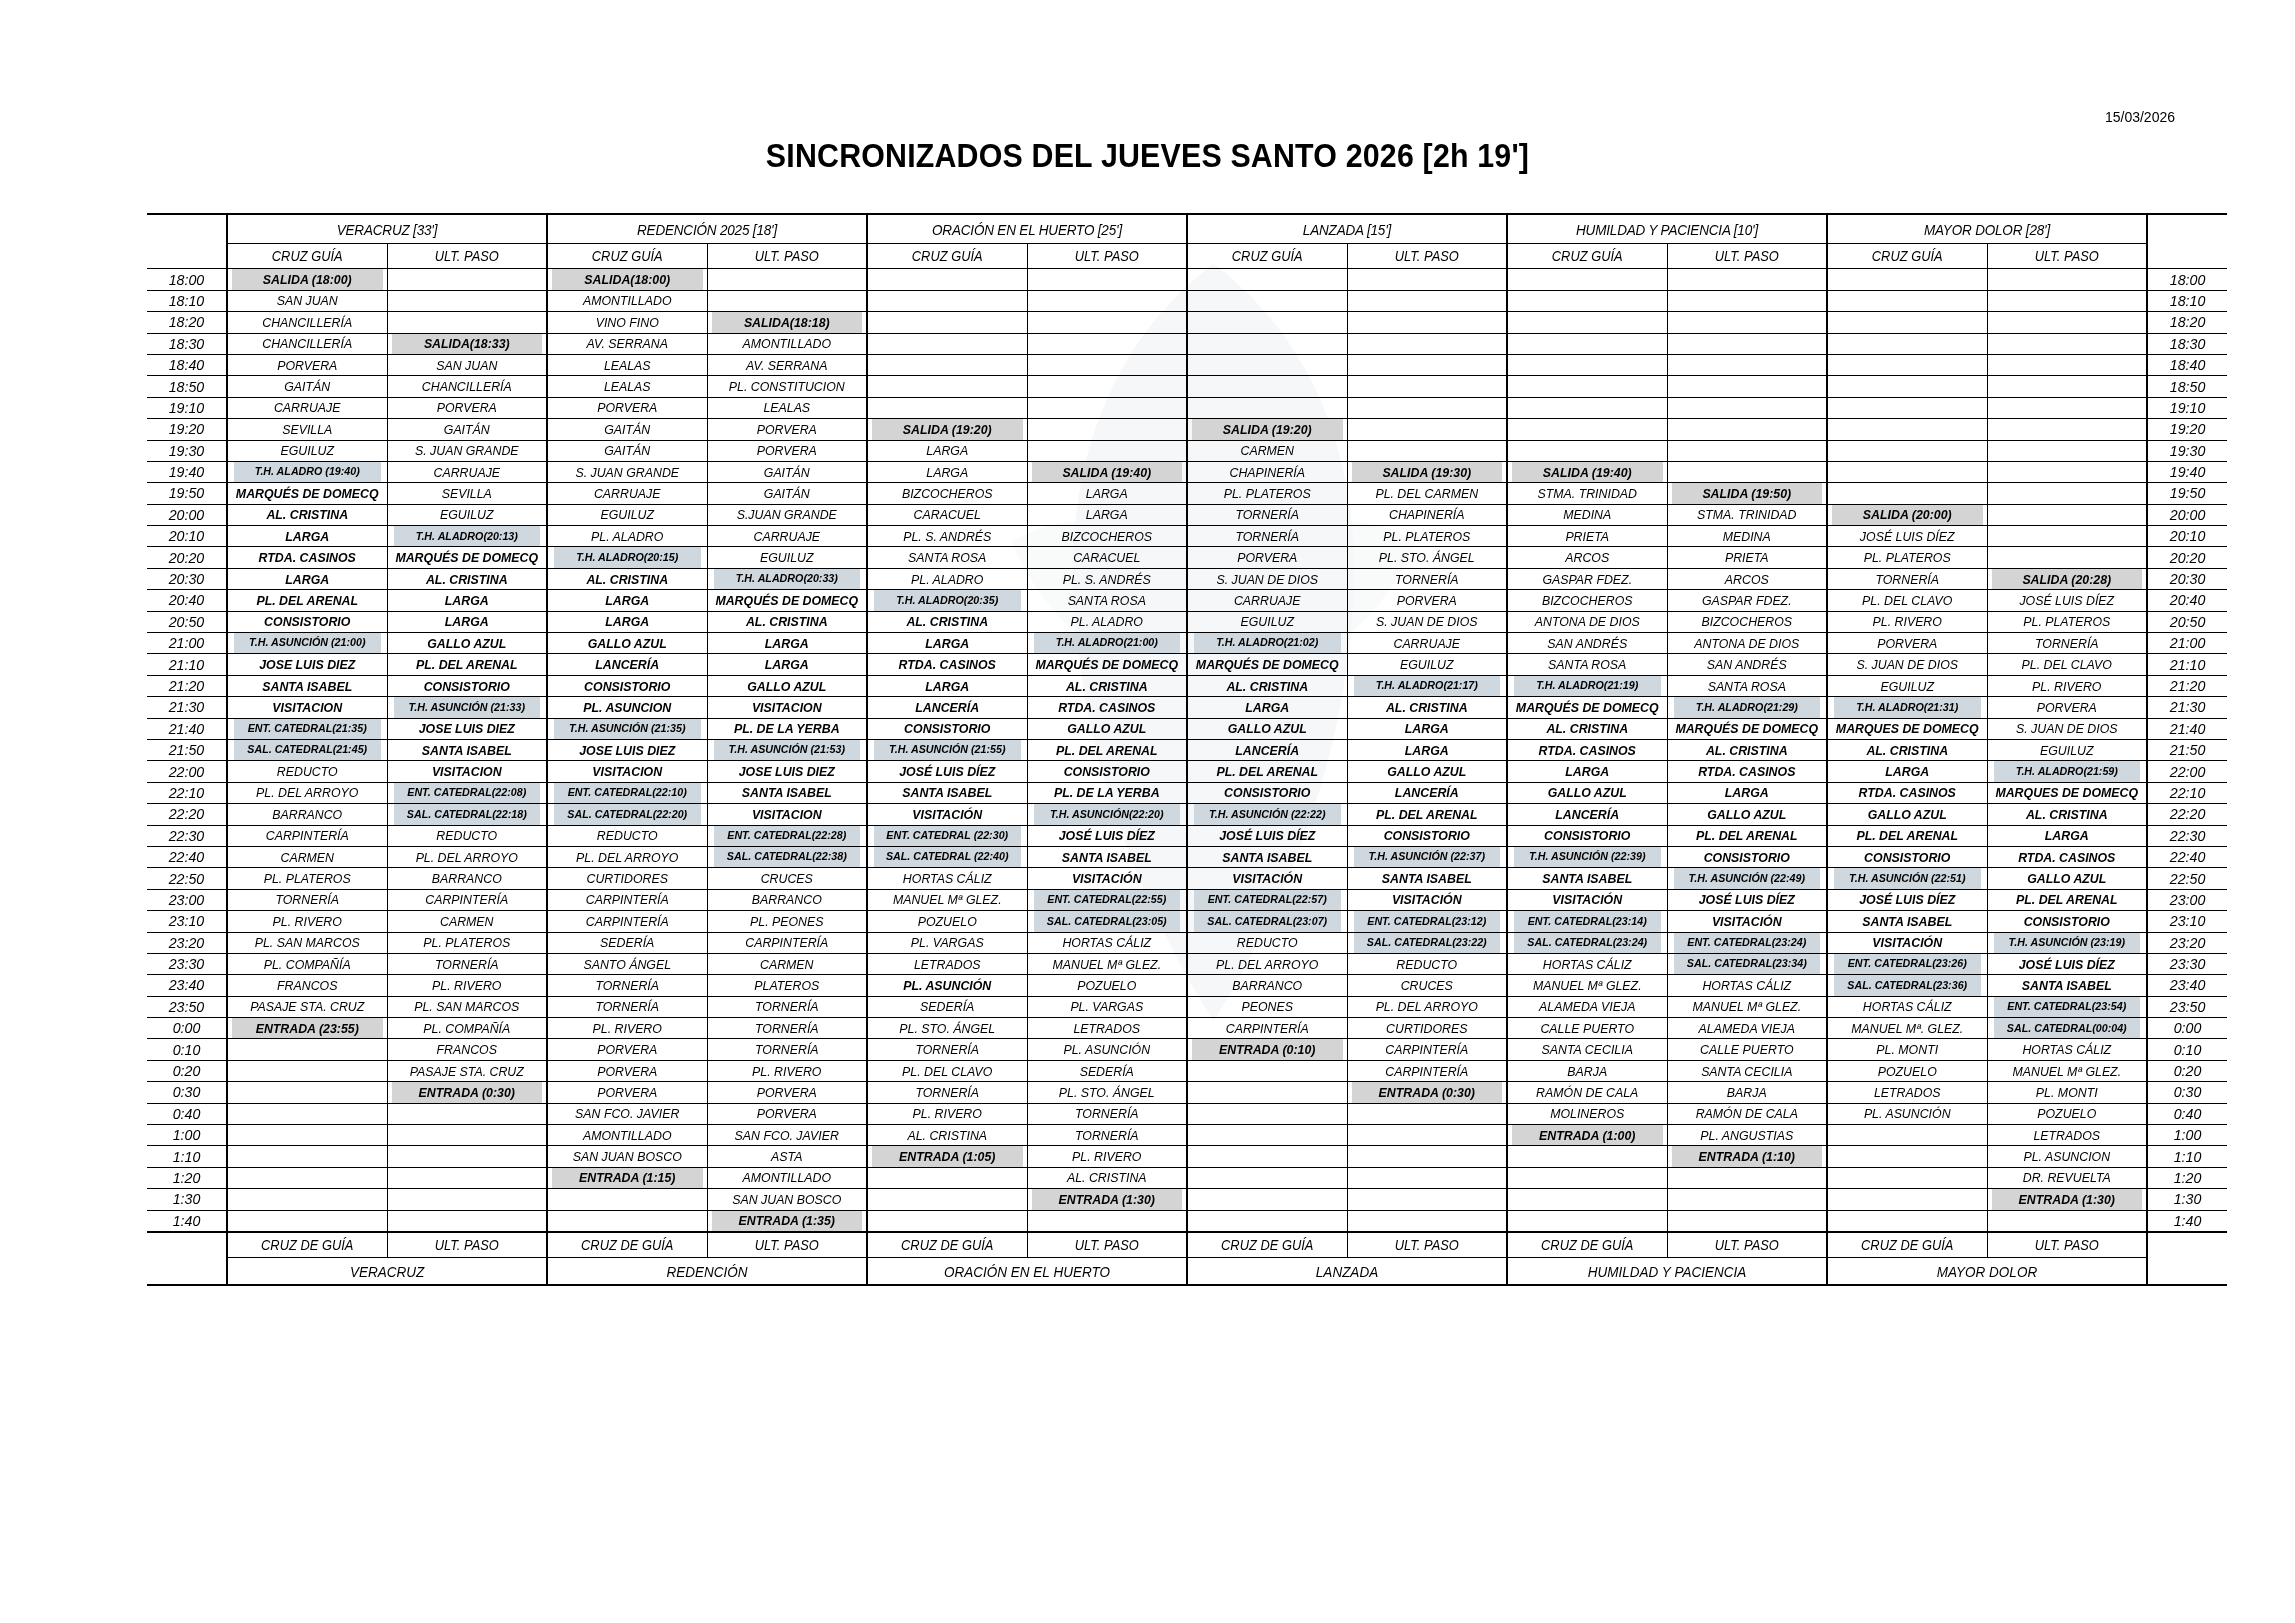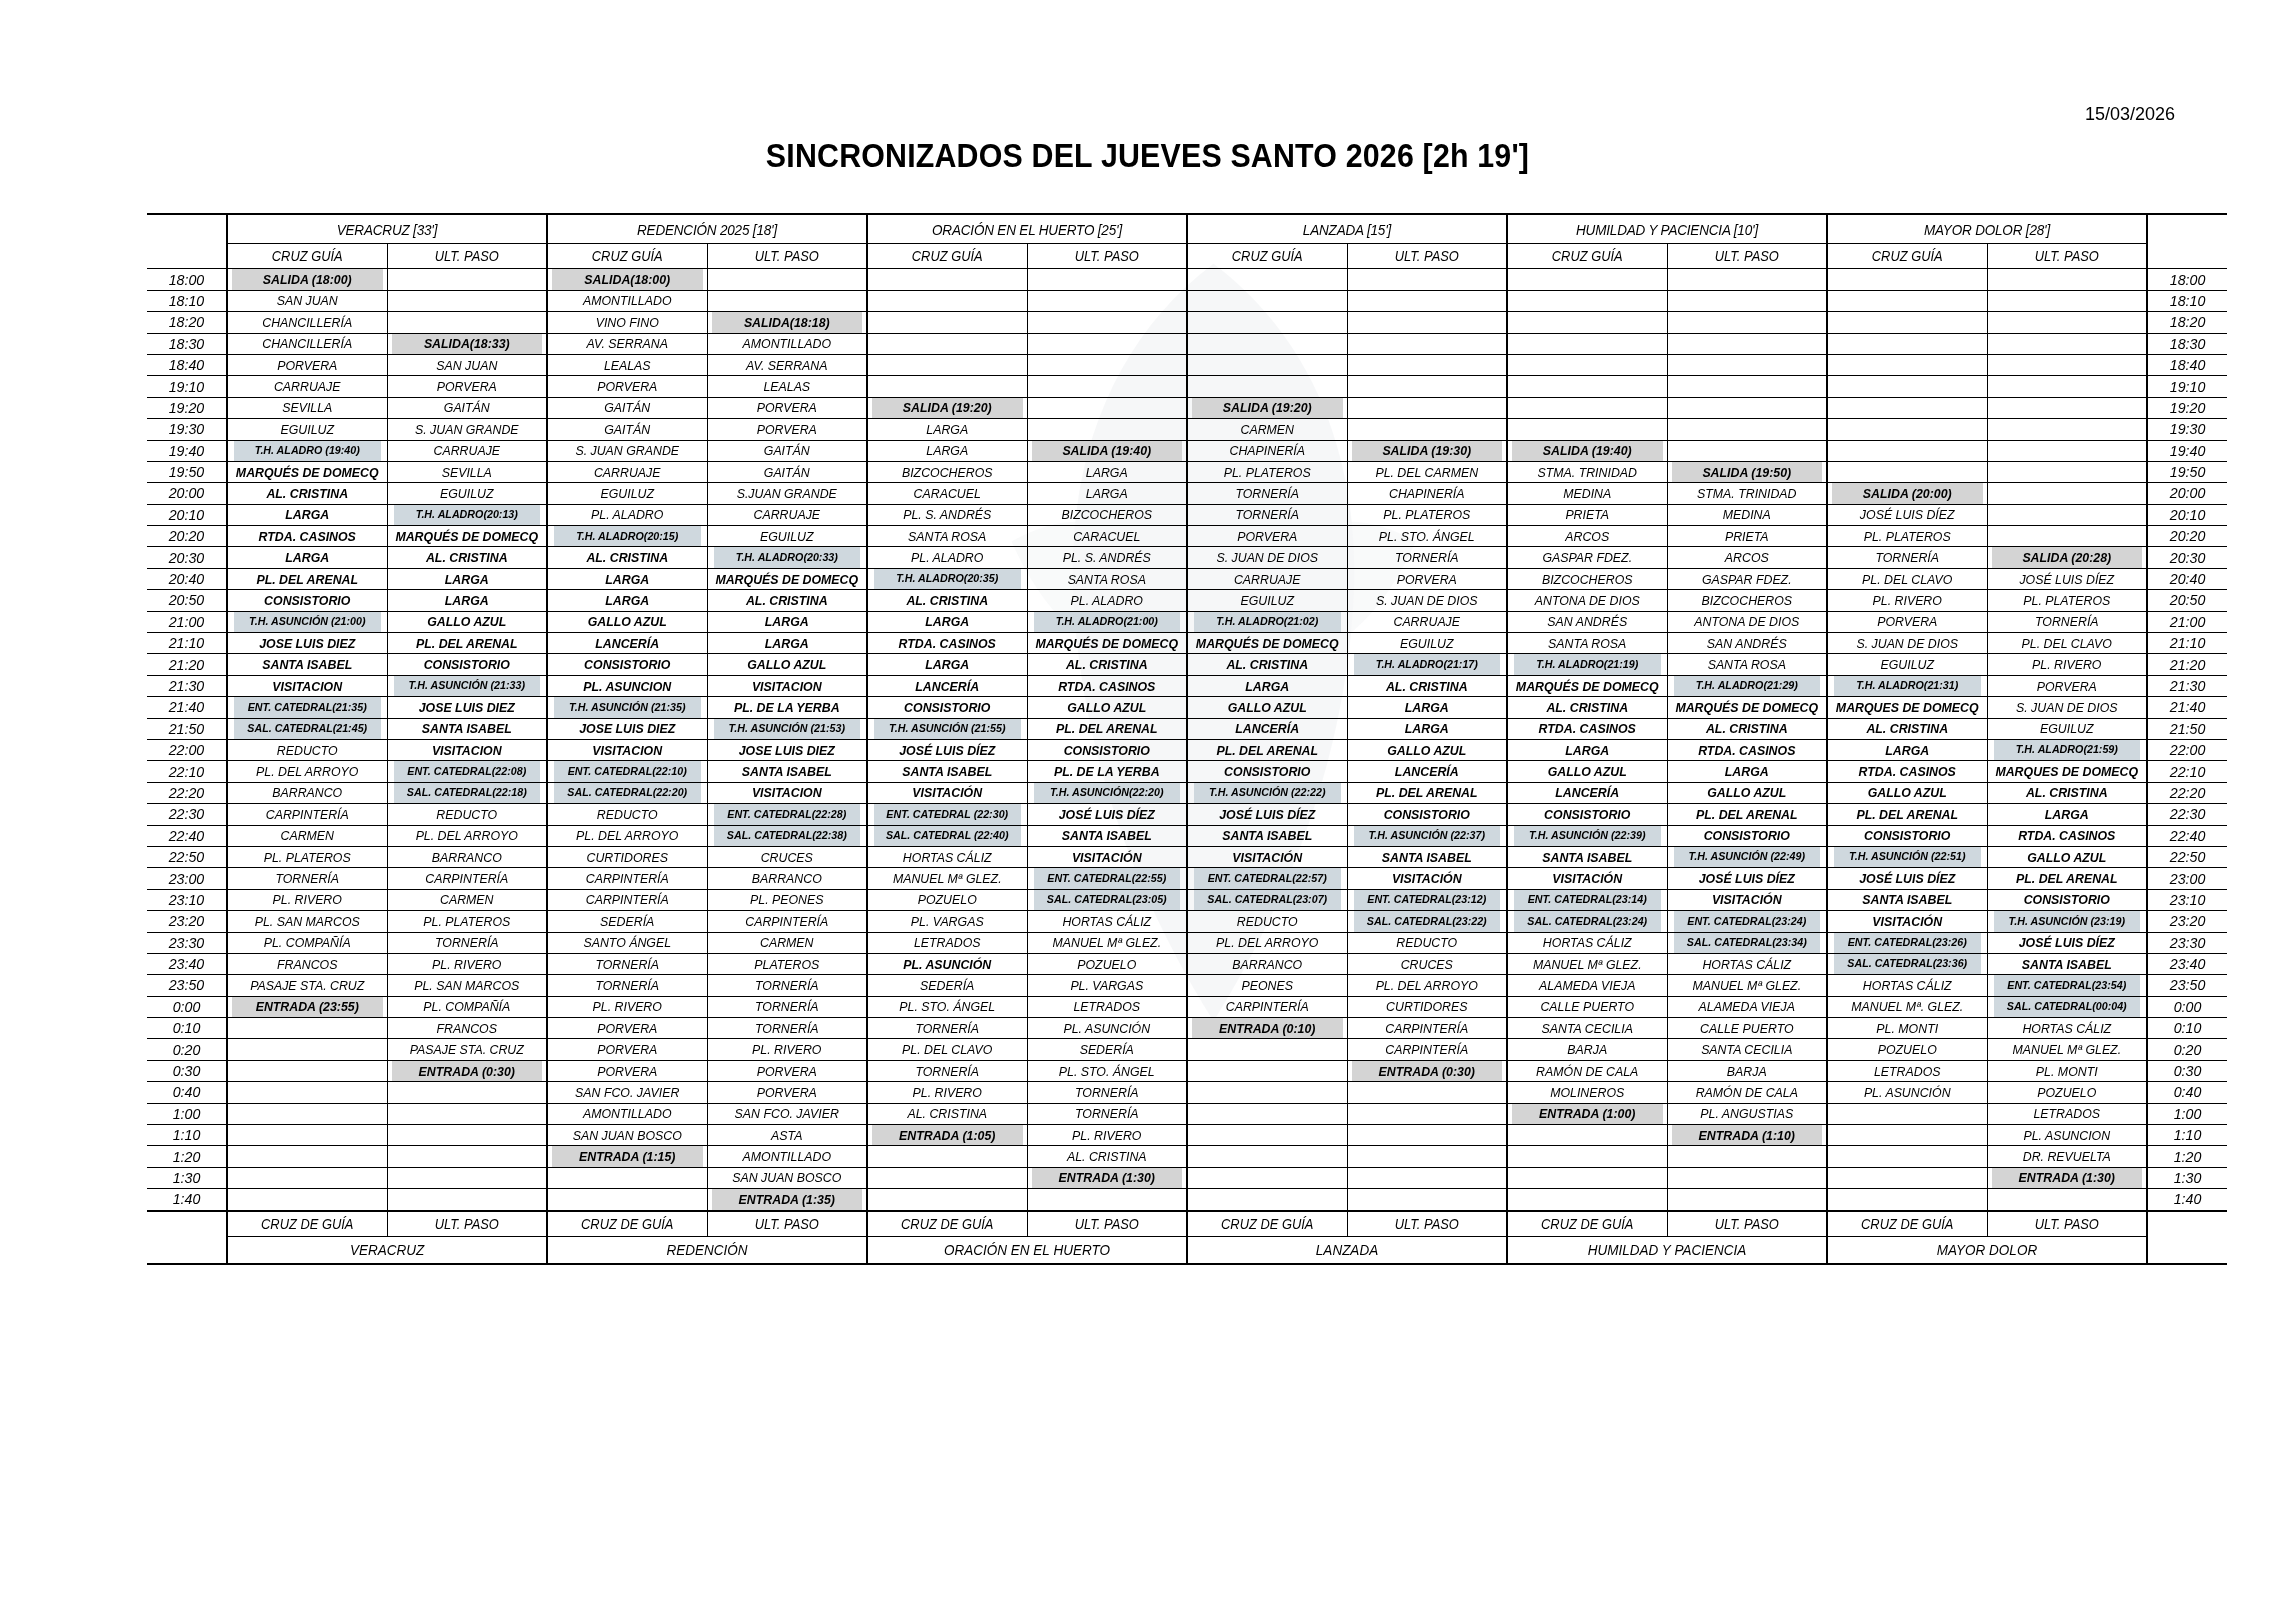--- a/index.html
+++ b/index.html
@@ -105,21 +105,21 @@
   .footrow td{height:24.4px;font-size:14px;font-weight:bold;transform:scaleX(.92);}
   .footname td{height:26px;font-size:15px;font-weight:bold;transform:scaleX(.9);}
 
   .thick-top td{border-top:2.1px solid #000 !important;}
   .thick-bot td{border-bottom:2.1px solid #000 !important;}
 
   .datefoot{
     position:absolute;
     right:120px;
     bottom:50px;
-    font-size:18px;
+    font-size:14px;
     font-family:"Liberation Sans", sans-serif;
   }
 </style>
 </head>
 <body>
 
 <div class="watermark">
   <svg viewBox="0 0 200 320" xmlns="http://www.w3.org/2000/svg">
     <g fill="#6c7b8b">
       <path d="M100 10 C60 40 40 90 45 150 C50 215 75 270 100 310 C125 270 150 215 155 150 C160 90 140 40 100 10 Z"></path>
@@ -253,20 +253,36 @@
             <td class="cell"></td>
             <td class="cell gsep"></td>
             <td class="cell"></td>
             <td class="cell gsep"></td>
             <td class="cell"></td>
             <td class="cell gsep"></td>
             <td class="cell gsepR"></td>
             <td class="timecol-r">18:40</td>
           </tr>
           <tr class="datarow">
+            <td class="timecol">18:50</td>
+            <td class="cell gsep">GAITÁN</td>
+            <td class="cell">CHANCILLERÍA</td>
+            <td class="cell gsep">LEALAS</td>
+            <td class="cell">PL. CONSTITUCION</td>
+            <td class="cell gsep"></td>
+            <td class="cell"></td>
+            <td class="cell gsep"></td>
+            <td class="cell"></td>
+            <td class="cell gsep"></td>
+            <td class="cell"></td>
+            <td class="cell gsep"></td>
+            <td class="cell gsepR"></td>
+            <td class="timecol-r">18:50</td>
+          </tr>
+          <tr class="datarow">
             <td class="timecol">19:10</td>
             <td class="cell gsep">CARRUAJE</td>
             <td class="cell">PORVERA</td>
             <td class="cell gsep">PORVERA</td>
             <td class="cell">LEALAS</td>
             <td class="cell gsep"></td>
             <td class="cell"></td>
             <td class="cell gsep"></td>
             <td class="cell"></td>
             <td class="cell gsep"></td>

